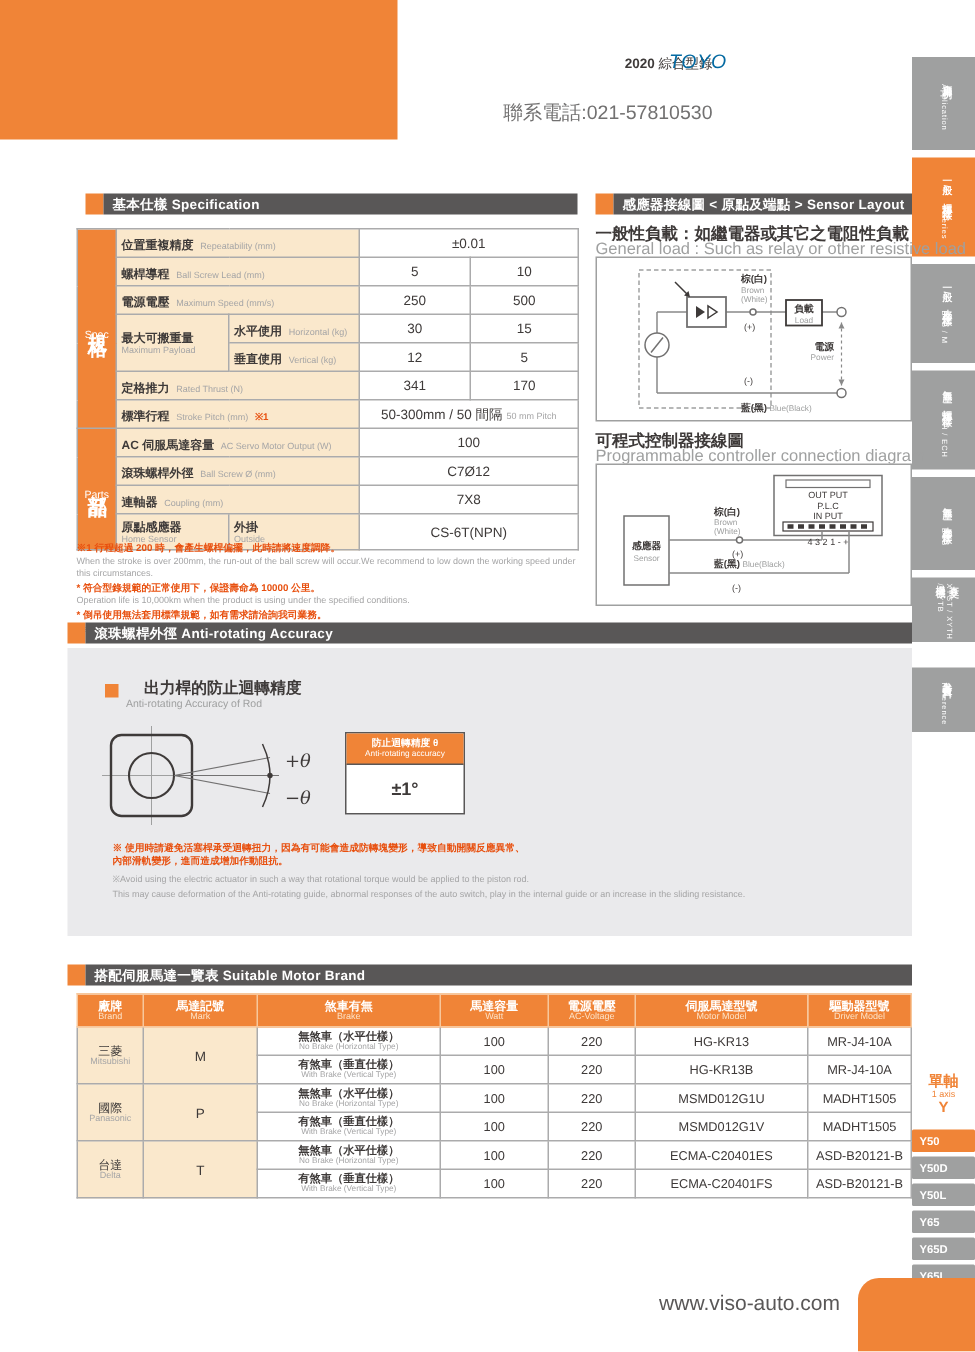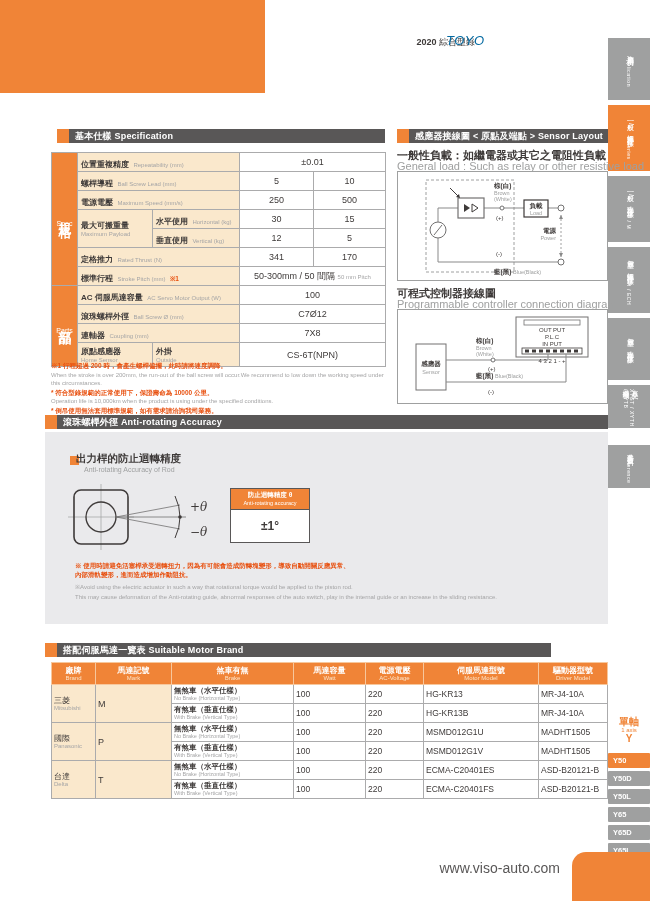--- a/index.html
+++ b/index.html
@@ -65,21 +65,21 @@
   .acc-zh{font-size:6.5px;font-weight:bold;}
   .acc-en{font-size:5.5px;}
   .acc-val{font-size:12px;font-weight:bold;color:var(--dark);text-align:center;padding:9px 0;}
   .theta{font-family:"DejaVu Serif",serif;font-style:italic;font-size:12px;fill:var(--dark);}
 
   
   .motor-table{position:absolute;left:51px;top:662px;width:556px;background:#fff;border:1px solid #898989;}
   .motor-table th{background:var(--orange);border:1px solid #F7C79C;height:22px;padding:0;}
   .mh-zh{font-size:8px;font-weight:bold;color:#fff;line-height:9px;}
   .mh-en{font-size:6px;font-weight:normal;color:#FCE3C8;line-height:7px;}
-  .motor-table td{border:1px solid var(--line);height:19px;text-align:left;vertical-align:middle;padding:0 2px;}
+  .motor-table td{border:1px solid var(--line);height:19px;text-align:center;vertical-align:middle;padding:0 2px;}
   .brand-cell{background:var(--cream);}
   .b-zh{font-size:8px;font-weight:normal;color:var(--dark);line-height:9px;}
   .b-en{font-size:6px;color:#A5A5A6;line-height:7px;}
   .mk{font-size:9px;color:var(--dark);}
   .brk-zh{font-size:7.5px;font-weight:bold;color:var(--dark);line-height:8.5px;}
   .brk-en{font-size:5.5px;color:#A5A5A6;line-height:6.5px;}
   .mval{font-size:8.5px;color:var(--dark);}
 
   
   .axis-head{position:absolute;left:608px;top:716px;width:42px;text-align:center;color:var(--orange);}
@@ -97,20 +97,21 @@
 <body>
 
 <div id="page">
 
   <div class="top-orange"></div>
   <div class="cat-line">
     <span class="yr">2020</span>
     <span>綜合型錄</span>
   </div>
   <div class="logo">TOYO</div>
+  <div class="phone">聯系電話:021-57810530</div>
 
   <div class="vtab" style="top:38px;height:62px;">
     <span class="vzh">應用例</span>
     <span class="ven">Application</span>
   </div>
   <div class="vtab active" style="top:105px;height:66px;">
     <span class="vzh">一般 / 螺桿仕樣</span>
     <span class="ven">Y Series</span>
   </div>
   <div class="vtab" style="top:176px;height:66px;">
@@ -307,21 +308,21 @@
       <text class="t-sm" x="90" y="84">(-)</text>
     </svg>
   </div>
 
   <div class="sec-bar" style="left:45px;top:415px;width:563px;">
     <span class="sec-sq"></span>
     <span class="sec-tx"><span>滾珠螺桿外徑</span> <span>Anti-rotating Accuracy</span></span>
   </div>
   <div class="panel"></div>
   <div class="bullet" style="left:70px;top:456px;"></div>
-  <div class="abs" style="left:76px;top:452px;font-size:10.5px;font-weight:bold;color:var(--dark);">出力桿的防止迴轉精度</div>
+  <div class="abs" style="left:96px;top:452px;font-size:10.5px;font-weight:bold;color:var(--dark);">出力桿的防止迴轉精度</div>
   <div class="abs" style="left:84px;top:466px;font-size:7px;color:var(--gray);">Anti-rotating Accuracy of Rod</div>
 
   <svg class="abs" style="left:68px;top:484px;" width="160" height="80" viewBox="0 0 160 80">
     <line x1="0" y1="33" x2="66" y2="33" stroke="#9FA0A0" stroke-width="0.7"></line>
     <line x1="33" y1="0" x2="33" y2="66" stroke="#9FA0A0" stroke-width="0.7"></line>
     <rect x="6" y="6" width="54" height="54" rx="7" fill="none" stroke="#3E3A39" stroke-width="1.6"></rect>
     <circle cx="33" cy="33" r="15" fill="none" stroke="#3E3A39" stroke-width="1.4"></circle>
     <line x1="48" y1="33" x2="112" y2="21" stroke="#727171" stroke-width="0.8"></line>
     <line x1="48" y1="33" x2="112" y2="45" stroke="#727171" stroke-width="0.8"></line>
     <line x1="48" y1="33" x2="118" y2="33" stroke="#727171" stroke-width="0.8"></line>
@@ -340,21 +341,21 @@
   </div>
 
   <div class="abs" style="left:75px;top:562px;width:510px;">
     <div class="note-zh">※ 使用時請避免活塞桿承受迴轉扭力，因為有可能會造成防轉塊變形，導致自動開關反應異常、</div>
     <div class="note-zh">內部滑軌變形，進而造成增加作動阻抗。</div>
     <div style="height:4px;"></div>
     <div class="note-en">※Avoid using the electric actuator in such a way that rotational torque would be applied to the piston rod.</div>
     <div class="note-en">This may cause deformation of the Anti-rotating guide, abnormal responses of the auto switch, play in the internal guide or an increase in the sliding resistance.</div>
   </div>
 
-  <div class="sec-bar" style="left:45px;top:643px;width:506px;">
+  <div class="sec-bar" style="left:45px;top:643px;width:563px;">
     <span class="sec-sq"></span>
     <span class="sec-tx"><span>搭配伺服馬達一覽表</span> <span>Suitable Motor Brand</span></span>
   </div>
 
   <table class="motor-table">
     <colgroup>
         <col style="width:44px">
         <col style="width:76px">
         <col style="width:122px">
         <col style="width:72px">

